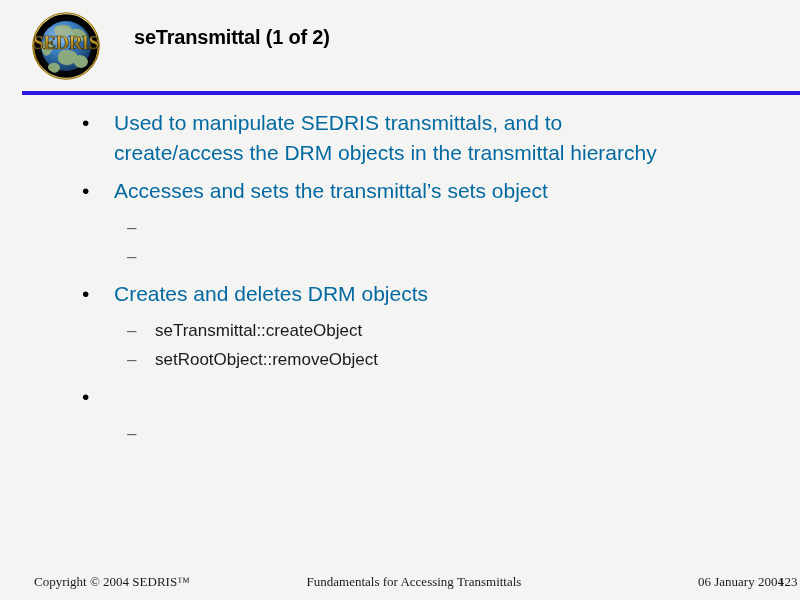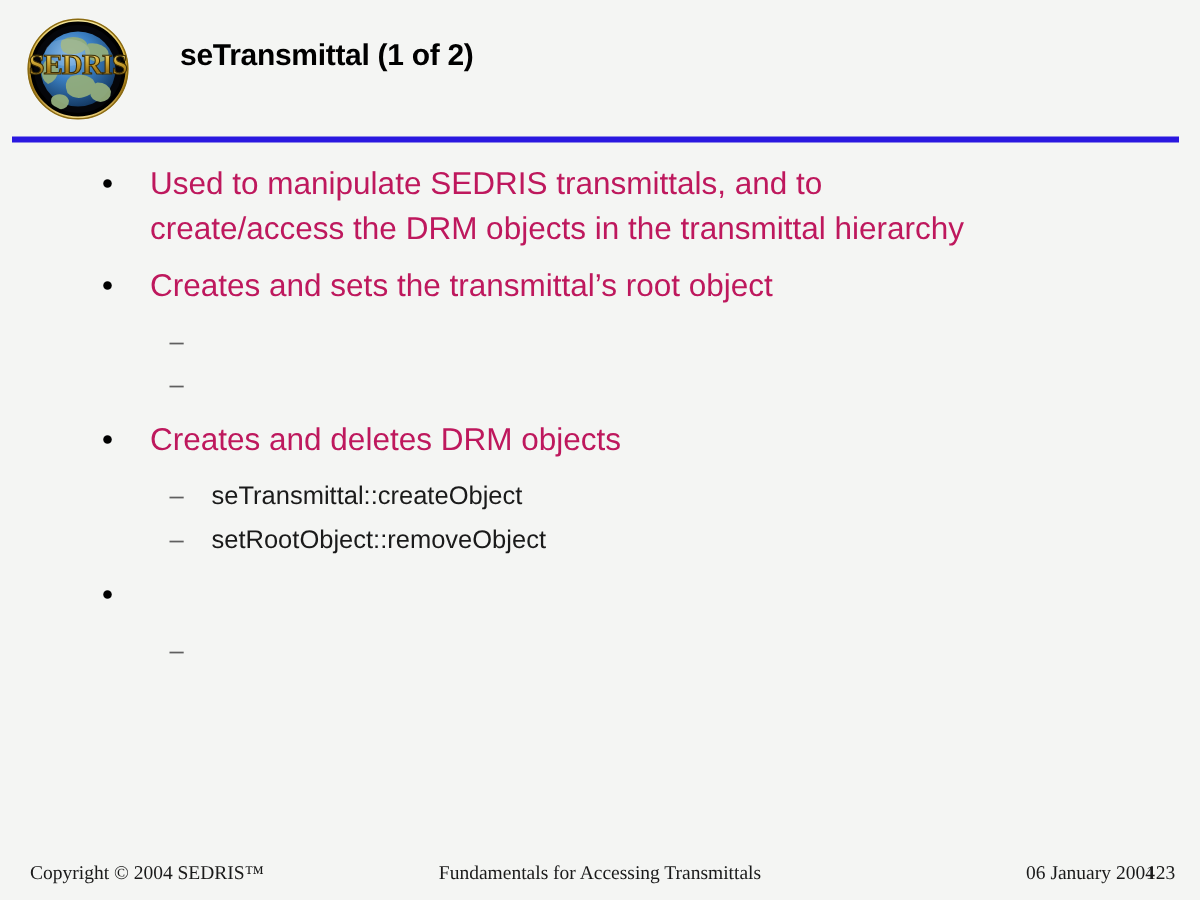--- a/index.html
+++ b/index.html
@@ -13,20 +13,21 @@
     font-family: "Liberation Sans", sans-serif;
     overflow: hidden;
     position: relative;
   }
   #slide {
     position: absolute;
     inset: 0;
     width: 760px;
     height: 600px;
     background: #f4f5f3;
+    margin-left: 14px;
   }
 
   
   #header {
     position: absolute;
     left: 0;
     top: 0;
     width: 800px;
     height: 92px;
   }
@@ -81,21 +82,21 @@
     width: 32px;
     flex: 0 0 32px;
     font-size: 21px;
     line-height: 30px;
     color: #000;
     text-align: left;
   }
   .lvl1 .btext {
     font-size: 21px;
     line-height: 30px;
-    color: #be185d;
+    color: #0369a1;
     max-width: 580px;
   }
   .lvl2 {
     padding-left: 113px;
     margin-bottom: 1px;
   }
   .lvl2 .marker {
     width: 28px;
     flex: 0 0 28px;
     font-size: 17px;
@@ -203,21 +204,21 @@
 
   <div id="body-content">
 
     <div class="bullet-row lvl1">
       <span class="marker">•</span>
       <span class="btext">Used to manipulate SEDRIS transmittals, and to create/access the DRM objects in the transmittal hierarchy</span>
     </div>
 
     <div class="bullet-row lvl1 gap-before">
       <span class="marker">•</span>
-      <span class="btext">Creates and sets the transmittal’s root object</span>
+      <span class="btext">Accesses and sets the transmittal’s sets object</span>
     </div>
 
     <div class="bullet-row lvl2 gap-before">
       <span class="marker">–</span>
     </div>
 
     <div class="bullet-row lvl2">
       <span class="marker">–</span>
     </div>
 

